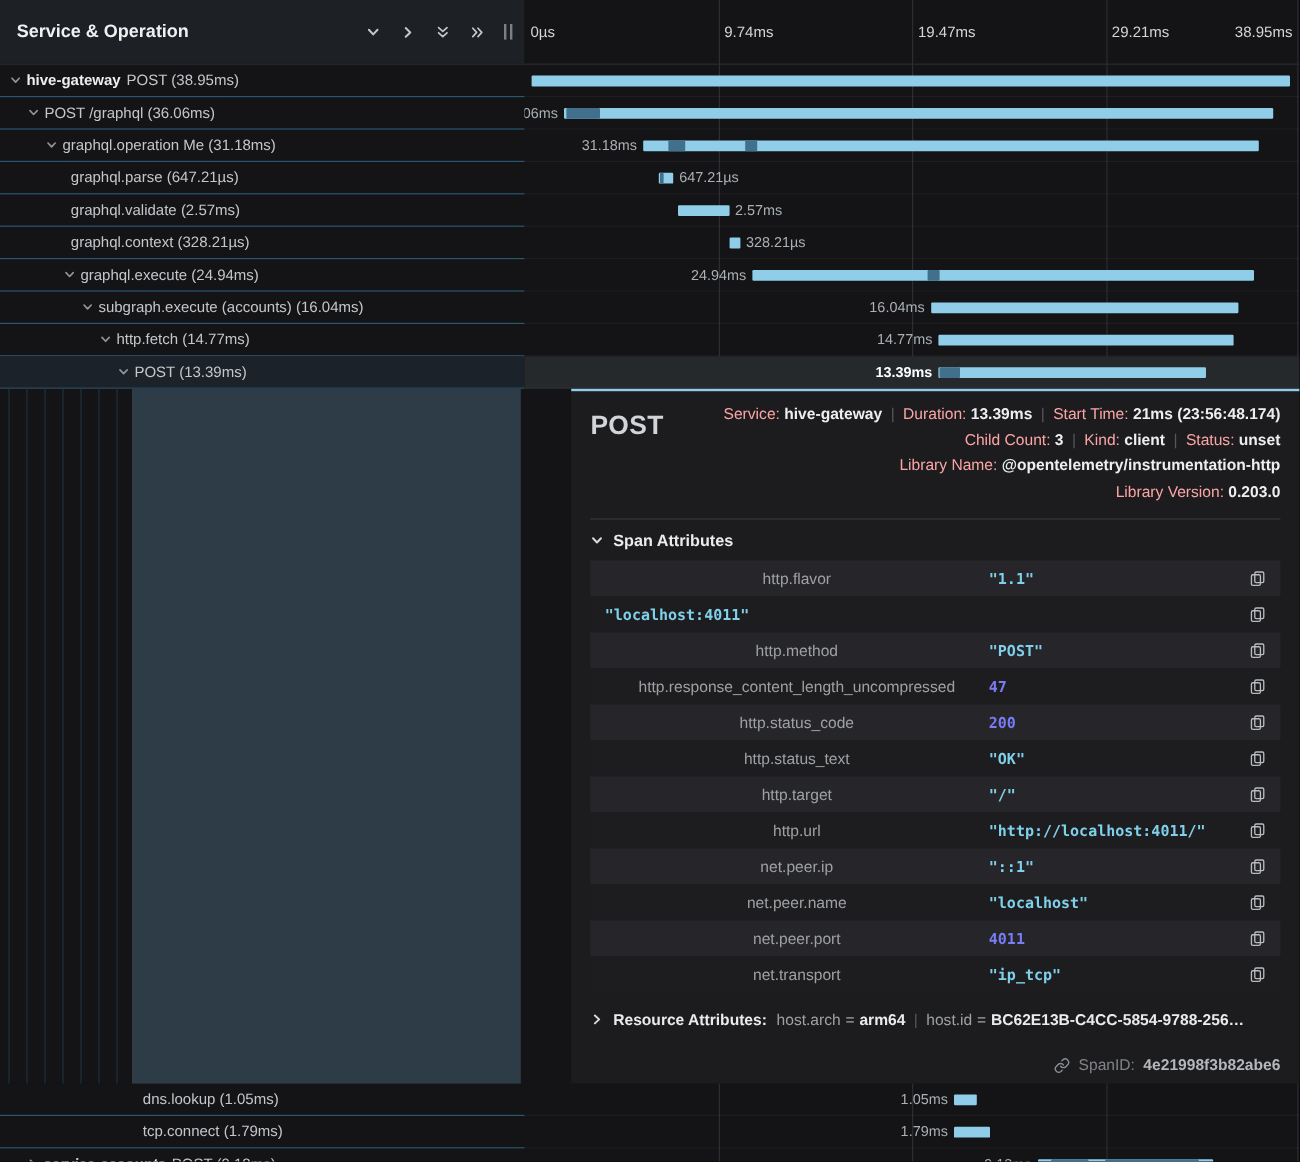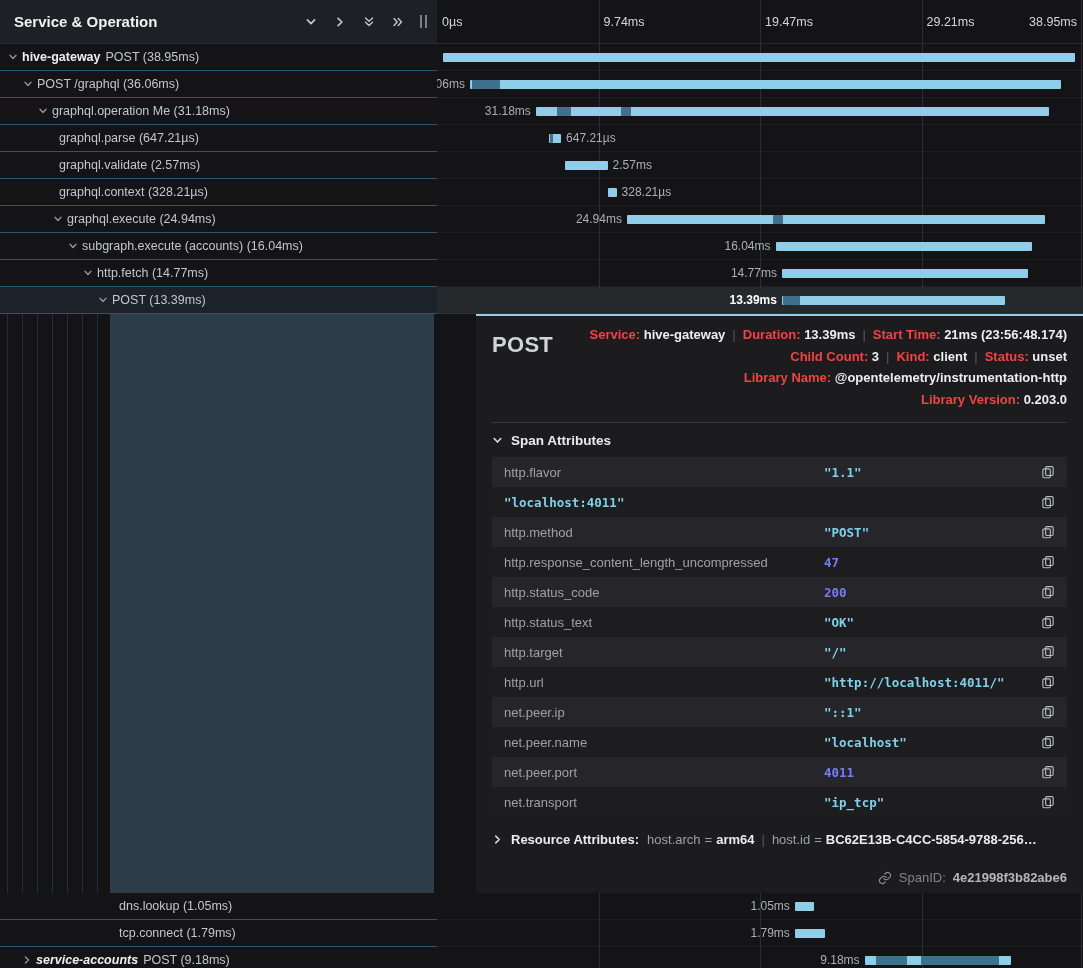--- a/index.html
+++ b/index.html
@@ -3,21 +3,21 @@
 <meta charset="utf-8">
 <style>
   * { margin:0; padding:0; box-sizing:border-box; }
   body { background:#000; font-family:"Liberation Sans", sans-serif; }
   .app { position:relative; width:1083px; height:968px; background:#141417; overflow:hidden; color:#c8cbce; }
 
   
   .grid-overlay { position:absolute; left:437px; top:0; bottom:0; right:0; z-index:0; pointer-events:none; }
   .gridline { position:absolute; top:0; bottom:0; width:1px; background:#2c2d32; }
 
-  .header { position:relative; z-index:1; display:flex; height:44px; border-bottom:1px solid #2a2b30;text-align:right; }
+  .header { position:relative; z-index:1; display:flex; height:54px; border-bottom:1px solid #2a2b30;text-align:right; }
   .left-header { width:437px; flex:none; background:#1d2024; display:flex; align-items:center; padding:0 6px 0 14px; }
   .lh-title { font-size:15px; font-weight:700; color:#f0f1f2; }
   .lh-icons { margin-left:auto; display:flex; align-items:center; gap:17px; }
   .lh-icons span { display:flex; cursor:pointer; }
   .grip { margin-left:16px; margin-right:4px; display:flex; gap:3px; cursor:col-resize; }
   .grip i { display:block; width:2px; height:13px; background:#7b8085; }
   .timeline-header { flex:1; position:relative; background:transparent; }
   .tick { position:absolute; top:0; bottom:0; display:flex; align-items:center; font-size:12.5px; color:#d3d6d8; white-space:nowrap; }
 
   .rows { position:relative; z-index:1; }
@@ -39,30 +39,30 @@
   .detail-strip { position:relative; z-index:1; display:flex; height:579px;gap:39px; }
   .left-detail { width:437px; flex:none; position:relative; background:#141417; }
   .guide { position:absolute; top:0; bottom:0; width:1px; background:#20303b; }
   .slate { position:absolute; left:110px; top:0; bottom:0; width:324px; background:#2e3c47; }
 
   .right-detail { flex:1; background:#1c1c1f; border-top:2px solid #8fcde9; padding:8px 16px 8px 16px; display:flex; flex-direction:column; overflow:hidden; }
   .detail-head { display:flex; justify-content:space-between; }
   .detail-title { font-size:22px; font-weight:600; color:#d2d5d7; padding-top:8px; letter-spacing:0.3px; }
   .meta-box { text-align:right; }
   .meta-line { font-size:13px; color:#8d9194; line-height:21.5px; white-space:nowrap; }
-  .mk { color:#ef4444;font-weight:bold; }
+  .mk { color:#fca5a5; }
   .mv { color:#eceef0; font-weight:700; }
   .sep { color:#55585c; padding:0 7px; }
   .hr { border-top:1px solid #37383c; margin-top:12px; }
   .attr-header { display:flex; align-items:center; gap:8px; height:34px; font-size:13.5px; font-weight:700; color:#e9ebec; cursor:pointer; }
   .attr-table { }
   .attr-row { display:flex; align-items:center; height:30px; padding:0 12px; }
   .attr-row:nth-child(odd) { background:#26262a; }
   .attr-row:nth-child(even) { background:#1d1d20; }
-  .attr-key { width:320px; flex:none; font-size:13px; color:#9da1a4; }
+  .attr-key { width:320px; flex:none; font-size:13px; color:#9da1a4;text-align:center; }
   .attr-value { font-family:"DejaVu Sans Mono","Liberation Mono",monospace; font-size:12.5px; font-weight:700; }
   .attr-value.string { color:#7fd0ea; }
   .attr-value.number { color:#797df5; }
   .copy-btn { margin-left:auto; background:none; border:none; padding:0; display:flex; cursor:pointer; }
   .resource-line { display:flex; align-items:center; gap:8px; margin-top:15px; font-size:13px; white-space:nowrap; overflow:hidden; cursor:pointer; }
   .res-title { font-weight:700; color:#e9ebec; }
   .res-k { color:#9da1a4; } .res-eq { color:#9da1a4; padding:0 4px; }
   .res-v { font-weight:700; color:#e9ebec; }
   .spanid-line { margin-top:auto; display:flex; justify-content:flex-end; align-items:center; gap:7px; font-size:13px; color:#808487; }
   .sid { font-weight:700; color:#b4b8bb; }

